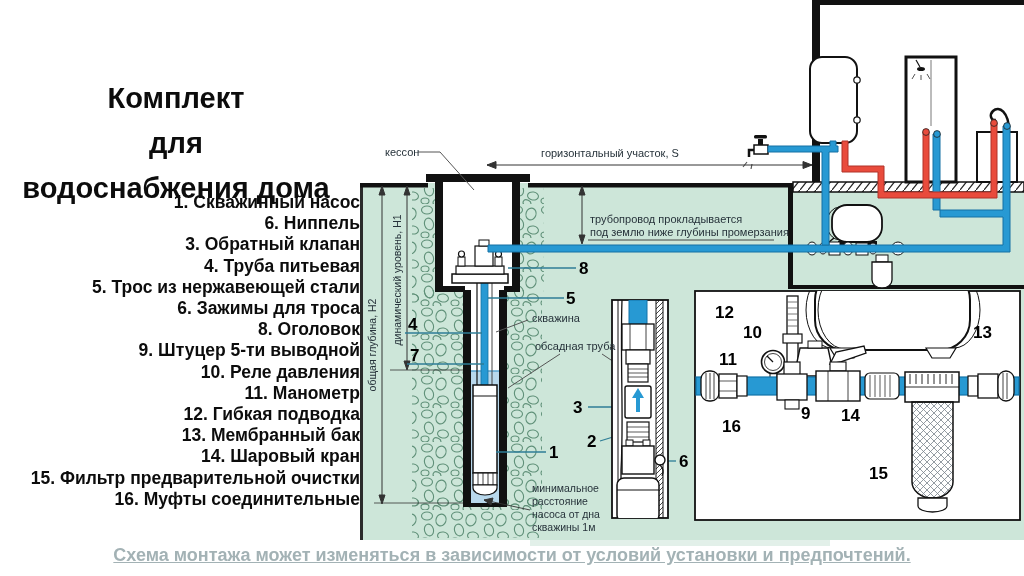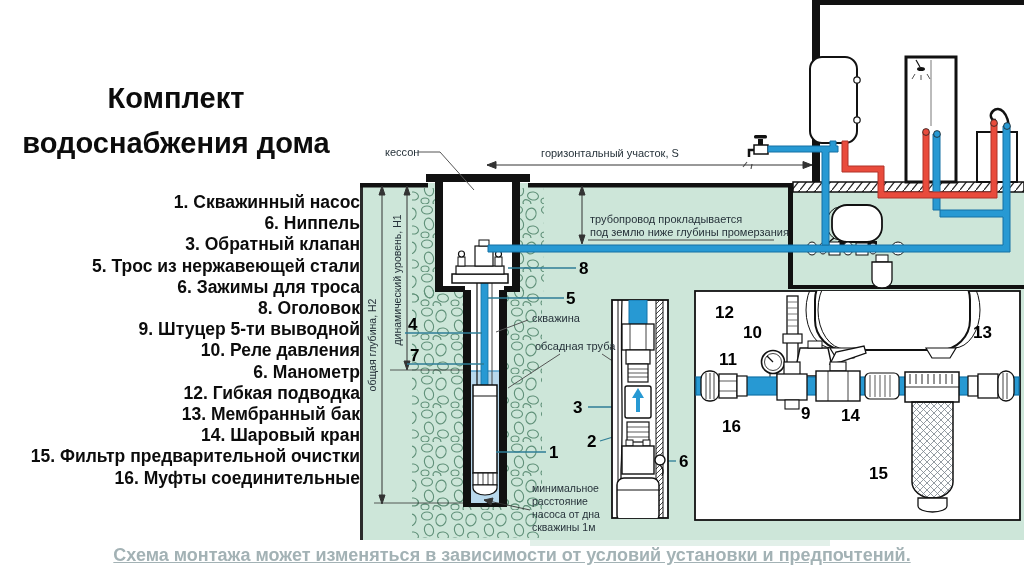--- a/index.html
+++ b/index.html
@@ -18,32 +18,34 @@
   .callout{font-size:17px;font-weight:bold;fill:#000;}
 </style>
 </head>
 <body>
 
 <div id="page">
 
   <div id="left-panel">
     <div id="doc-title">
       <div>Комплект</div>
+      <div>для</div>
       <div>водоснабжения дома</div>
     </div>
     <div id="parts-list">
       <div>1. Скважинный насос</div>
       <div>6. Ниппель</div>
       <div>3. Обратный клапан</div>
+      <div>4. Труба питьевая</div>
       <div>5. Трос из нержавеющей стали</div>
       <div>6. Зажимы для троса</div>
       <div>8. Оголовок</div>
       <div>9. Штуцер 5-ти выводной</div>
       <div>10. Реле давления</div>
-      <div>6. Манометр</div>
+      <div>11. Манометр</div>
       <div>12. Гибкая подводка</div>
       <div>13. Мембранный бак</div>
       <div>14. Шаровый кран</div>
       <div>15. Фильтр предварительной очистки</div>
       <div>16. Муфты соединительные</div>
     </div>
   </div>
 
   <svg style="position:absolute;left:360px;top:0" width="664" height="576" viewBox="0 0 664 576">
     <defs>

